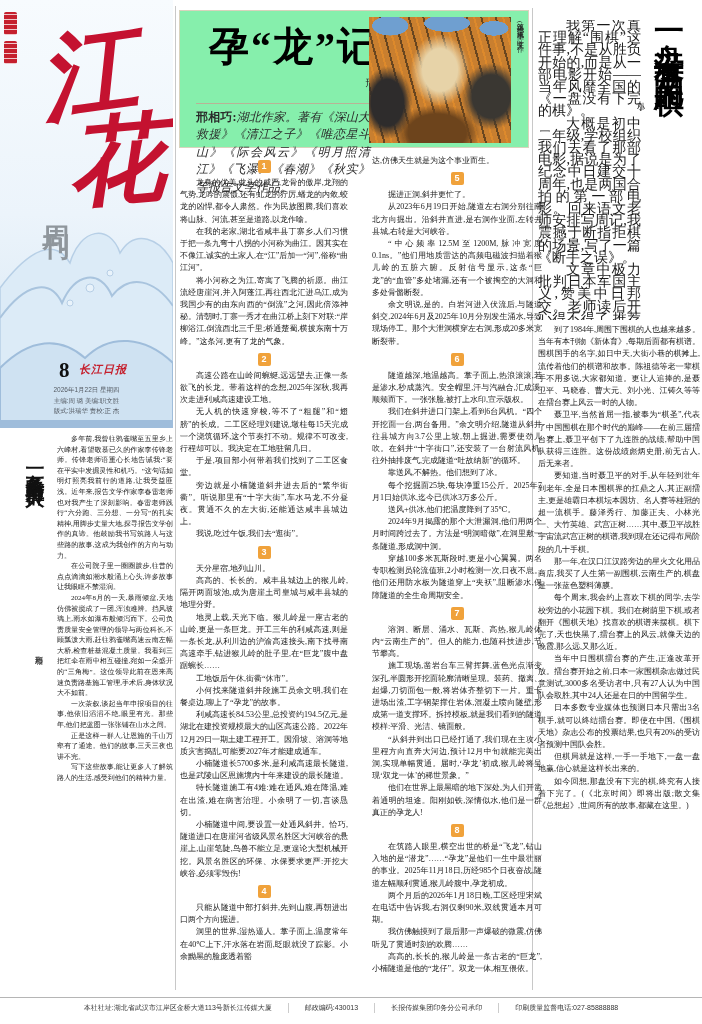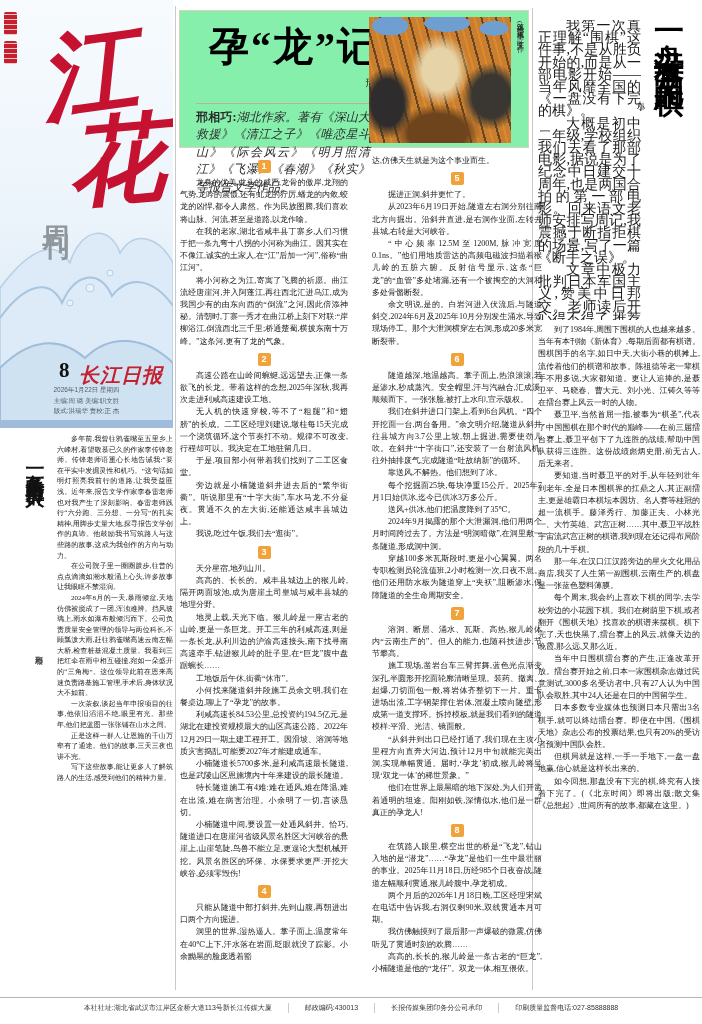--- a/index.html
+++ b/index.html
@@ -12,21 +12,21 @@
   .seal{position:absolute;left:4px;width:13px;height:23px;background:#c5202e;border-radius:2px;
         background-image:repeating-linear-gradient(0deg,rgba(255,255,255,.75) 0 1px,transparent 1px 5px);}
   .seal1{top:12px}.seal2{top:41px}
   .callig{position:absolute;color:#c41230;font-style:italic;font-weight:700;line-height:1;
           font-family:"DejaVu Serif","Liberation Serif",serif;}
   .jiang{left:40px;top:26px;font-size:96px;transform:rotate(-8deg);}
   .hua{left:68px;top:112px;font-size:96px;transform:rotate(-5deg);}
   .weekly{position:absolute;left:42px;top:204px;writing-mode:vertical-rl;font-size:27px;
           color:#8f969c;font-weight:700;letter-spacing:9px;line-height:1;}
   .pageno{position:absolute;left:59px;top:358px;font-size:21px;font-weight:700;color:#101010;}
-  .paperlogo{position:absolute;left:79px;top:362px;font-size:20px;color:#c5202e;font-weight:700;
+  .paperlogo{position:absolute;left:79px;top:362px;font-size:11px;color:#c5202e;font-weight:700;
              font-style:italic;letter-spacing:1px;}
   .mh-info{position:absolute;left:0;top:385px;width:173px;text-align:center;font-size:6.5px;
            color:#555b63;line-height:1.65;font-family:"Liberation Sans","DejaVu Sans",sans-serif;}
   
   .vrule{position:absolute;width:1px;background:#c8c8c8;}
   .vrule1{left:175px;top:6px;height:984px;}
   .vrule2{left:532px;top:8px;height:982px;}
   
   .sb-title{position:absolute;left:26px;top:458px;writing-mode:vertical-rl;font-size:19px;
             font-weight:600;letter-spacing:2px;line-height:1;color:#111;}

